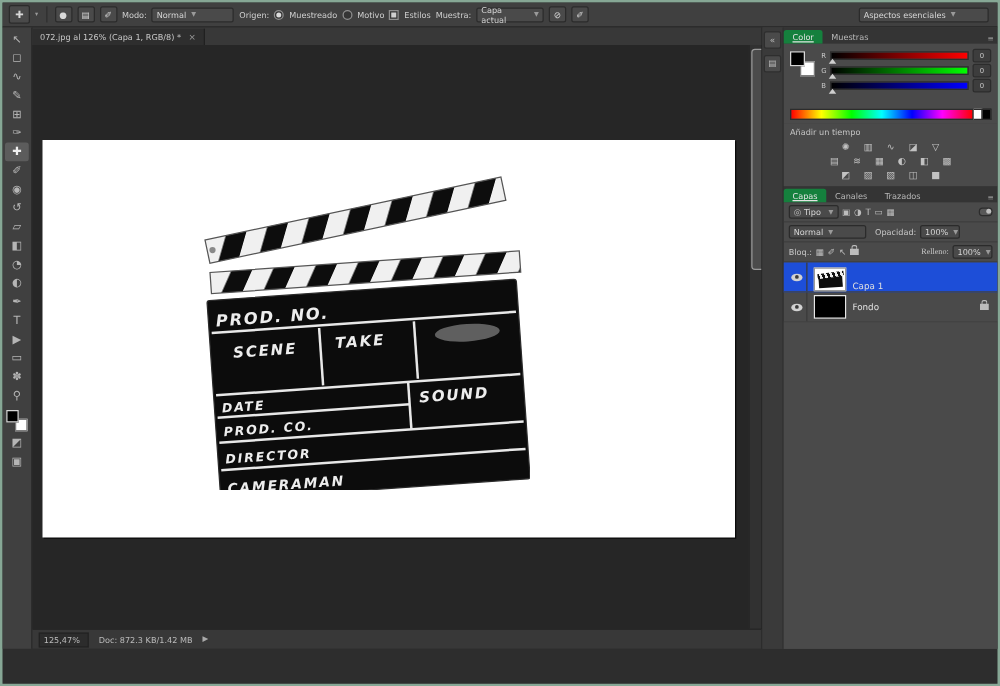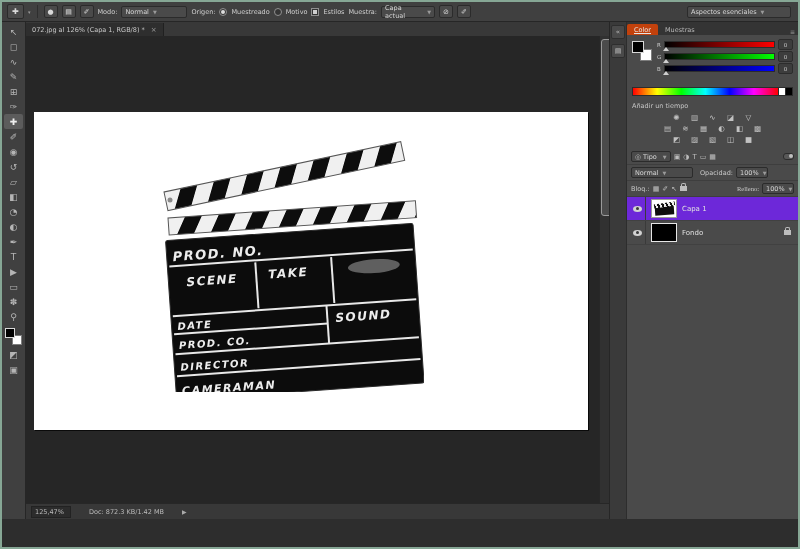--- a/index.html
+++ b/index.html
@@ -44,33 +44,33 @@
   .tabbar{height:14px;background:#383838;display:flex;align-items:flex-end;flex:none;}
   .doctab{height:13px;background:#2e2e2e;color:#c8c8c8;font-size:6.5px;display:flex;align-items:center;
           padding:0 6px;gap:6px;border-right:1px solid #202020;white-space:nowrap;}
   .doctab .close{color:#9a9a9a;font-size:7px;}
   .pasteboard{flex:1;position:relative;background:#262626;overflow:hidden;}
   .canvas{position:absolute;left:8px;top:76px;width:554px;height:318px;background:#ffffff;
           box-shadow:1px 1px 0 #0a0a0a;}
   .vscroll{position:absolute;right:0;top:0;bottom:0;width:9px;background:#313131;border-left:1px solid #272727;}
   .vscroll .thumb{margin:3px 1px;height:38%;background:#4b4b4b;border-radius:3px;}
   .statusbar{height:15px;background:#383838;border-top:1px solid #272727;display:flex;align-items:center;
-             font-size:6.5px;color:#bbbbbb;gap:18px;padding:0 5px;flex:none;}
+             font-size:6.5px;color:#bbbbbb;gap:8px;padding:0 5px;flex:none;}
   .zoomfield{background:#2c2c2c;border:1px solid #222222;padding:0 3px;height:10px;line-height:10px;min-width:32px;}
   .status-arrow{color:#aaaaaa;font-size:6px;}
   
   .dock{width:188px;background:#404040;border-left:1px solid #262626;display:flex;flex:none;}
   .iconstrip{width:16px;background:#3a3a3a;border-right:1px solid #2d2d2d;display:flex;
              flex-direction:column;align-items:center;padding-top:3px;gap:5px;flex:none;}
   .strip-btn{width:12px;height:12px;background:#4a4a4a;border:1px solid #2e2e2e;border-radius:2px;
              font-size:7px;color:#bbbbbb;display:flex;align-items:center;justify-content:center;}
   .panels{flex:1;display:flex;flex-direction:column;min-width:0;}
   .ptabs{height:13px;background:#343434;display:flex;align-items:flex-end;font-size:6.5px;color:#b8b8b8;flex:none;}
   .ptab{padding:2px 7px 1px 7px;white-space:nowrap;}
-  .ptab.active{background:#c2410c;color:#e4e4e4;border-radius:2px 2px 0 0;text-decoration:underline;}
+  .ptab.active{background:#15803d;color:#e4e4e4;border-radius:2px 2px 0 0;text-decoration:underline;}
   .pmenu{margin-left:auto;margin-right:3px;font-size:6px;color:#9c9c9c;}
   .pbody{background:#4a4a4a;}
   
   .colorbody{height:64px;padding:4px 5px 2px 5px;box-sizing:border-box;display:flex;gap:5px;}
   .mini-swatches{position:relative;width:20px;height:20px;flex:none;margin-top:2px;}
   .mini-swatches .sw{width:12px;height:12px;}
   .sliders{flex:1;display:flex;flex-direction:column;gap:1px;min-width:0;}
   .srow{display:flex;align-items:center;gap:3px;height:11px;font-size:5.5px;color:#c8c8c8;}
   .strack{flex:1;height:5px;border:1px solid #2c2c2c;position:relative;}
   .strack.r{background:linear-gradient(to right,#000,#f00);}
@@ -94,21 +94,21 @@
   
   .layersbody{flex:1;display:flex;flex-direction:column;min-height:0;}
   .lrow{display:flex;align-items:center;gap:3px;padding:2px 4px;font-size:6.5px;color:#c8c8c8;
         border-bottom:1px solid #3e3e3e;flex:none;}
   .toggle{margin-left:auto;width:9px;height:5px;border:1px solid #2c2c2c;border-radius:3px;
           background:#585858;position:relative;}
   .toggle::after{content:"";position:absolute;right:0;top:0;width:4px;height:4px;background:#bfbfbf;border-radius:50%;}
   .licon{font-size:7px;color:#bdbdbd;}
   .layerrow{height:23px;display:flex;align-items:center;gap:5px;padding:0 3px;
             border-bottom:1px solid #414141;font-size:7px;color:#e0e0e0;flex:none;}
-  .layerrow.selected{background:#6d28d9;}
+  .layerrow.selected{background:#1d4ed8;align-items:flex-end;}
   .eyebox{width:15px;height:100%;display:flex;align-items:center;justify-content:center;
           border-right:1px solid #3a3a3a;flex:none;}
   .eye{width:9px;height:6px;background:#d2d2d2;border-radius:50%;position:relative;}
   .eye::after{content:"";position:absolute;left:3px;top:1.5px;width:3px;height:3px;background:#3a3a3a;border-radius:50%;}
   .thumb{width:26px;height:19px;border:1px solid #9a9a9a;box-sizing:border-box;position:relative;
          overflow:hidden;flex:none;}
   .thumb.t1{background:#ffffff;}
   .thumb.t1::before{content:"";position:absolute;left:3px;top:6px;width:19px;height:9px;background:#0e0e0e;transform:rotate(-4deg);}
   .thumb.t1::after{content:"";position:absolute;left:2px;top:3px;width:21px;height:4px;transform:rotate(-8deg);
          background:repeating-linear-gradient(75deg,#111 0 2px,#eee 2px 4px);}
@@ -322,20 +322,26 @@
           </div>
           <div class="adjrow">
             <span class="adjicon">◩</span>
             <span class="adjicon">▨</span>
             <span class="adjicon">▧</span>
             <span class="adjicon">◫</span>
             <span class="adjicon">■</span>
           </div>
         </div>
 
+        <div class="ptabs">
+          <span class="ptab active">Capas</span>
+          <span class="ptab">Canales</span>
+          <span class="ptab">Trazados</span>
+          <span class="pmenu">≡</span>
+        </div>
         <div class="pbody layersbody">
           <div class="lrow">
             <span class="dd" style="height:11px;">
               <span class="licon">◎</span>
               <span style="margin:16px 2px;">Tipo</span>
               <span class="arr">▼</span>
             </span>
             <span class="licon">▣</span>
             <span class="licon">◑</span>
             <span class="licon">T</span>

